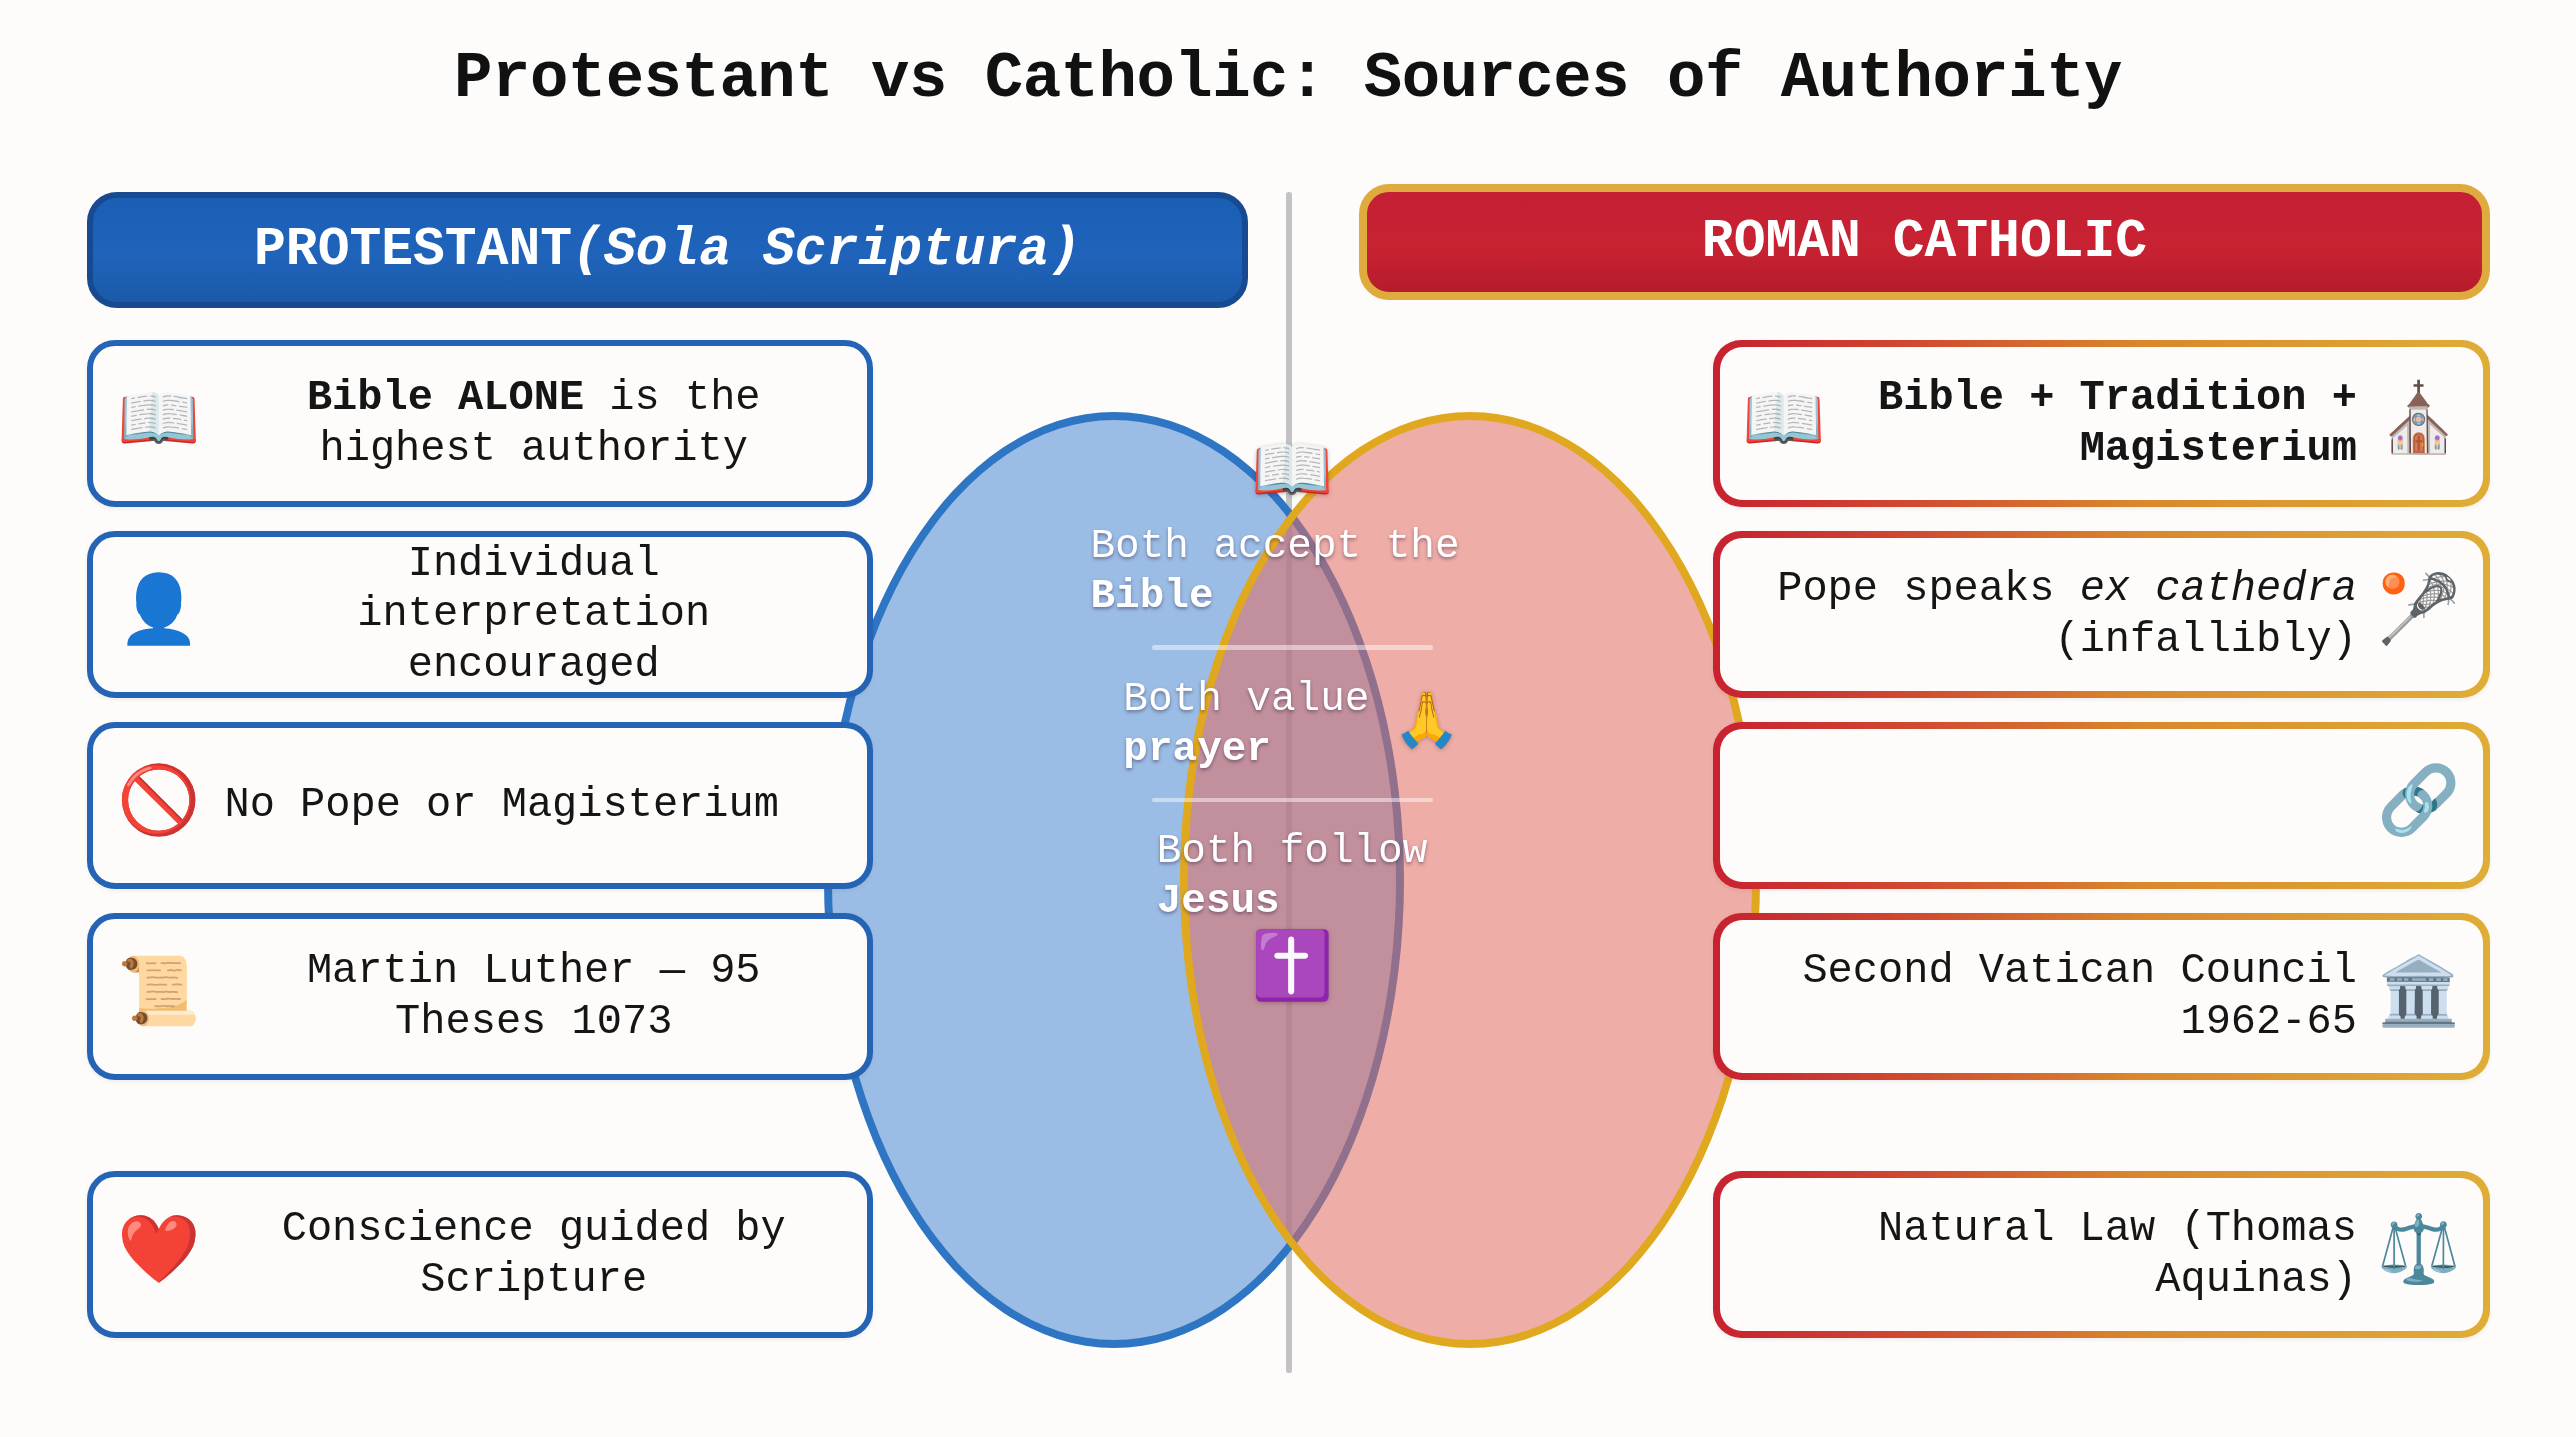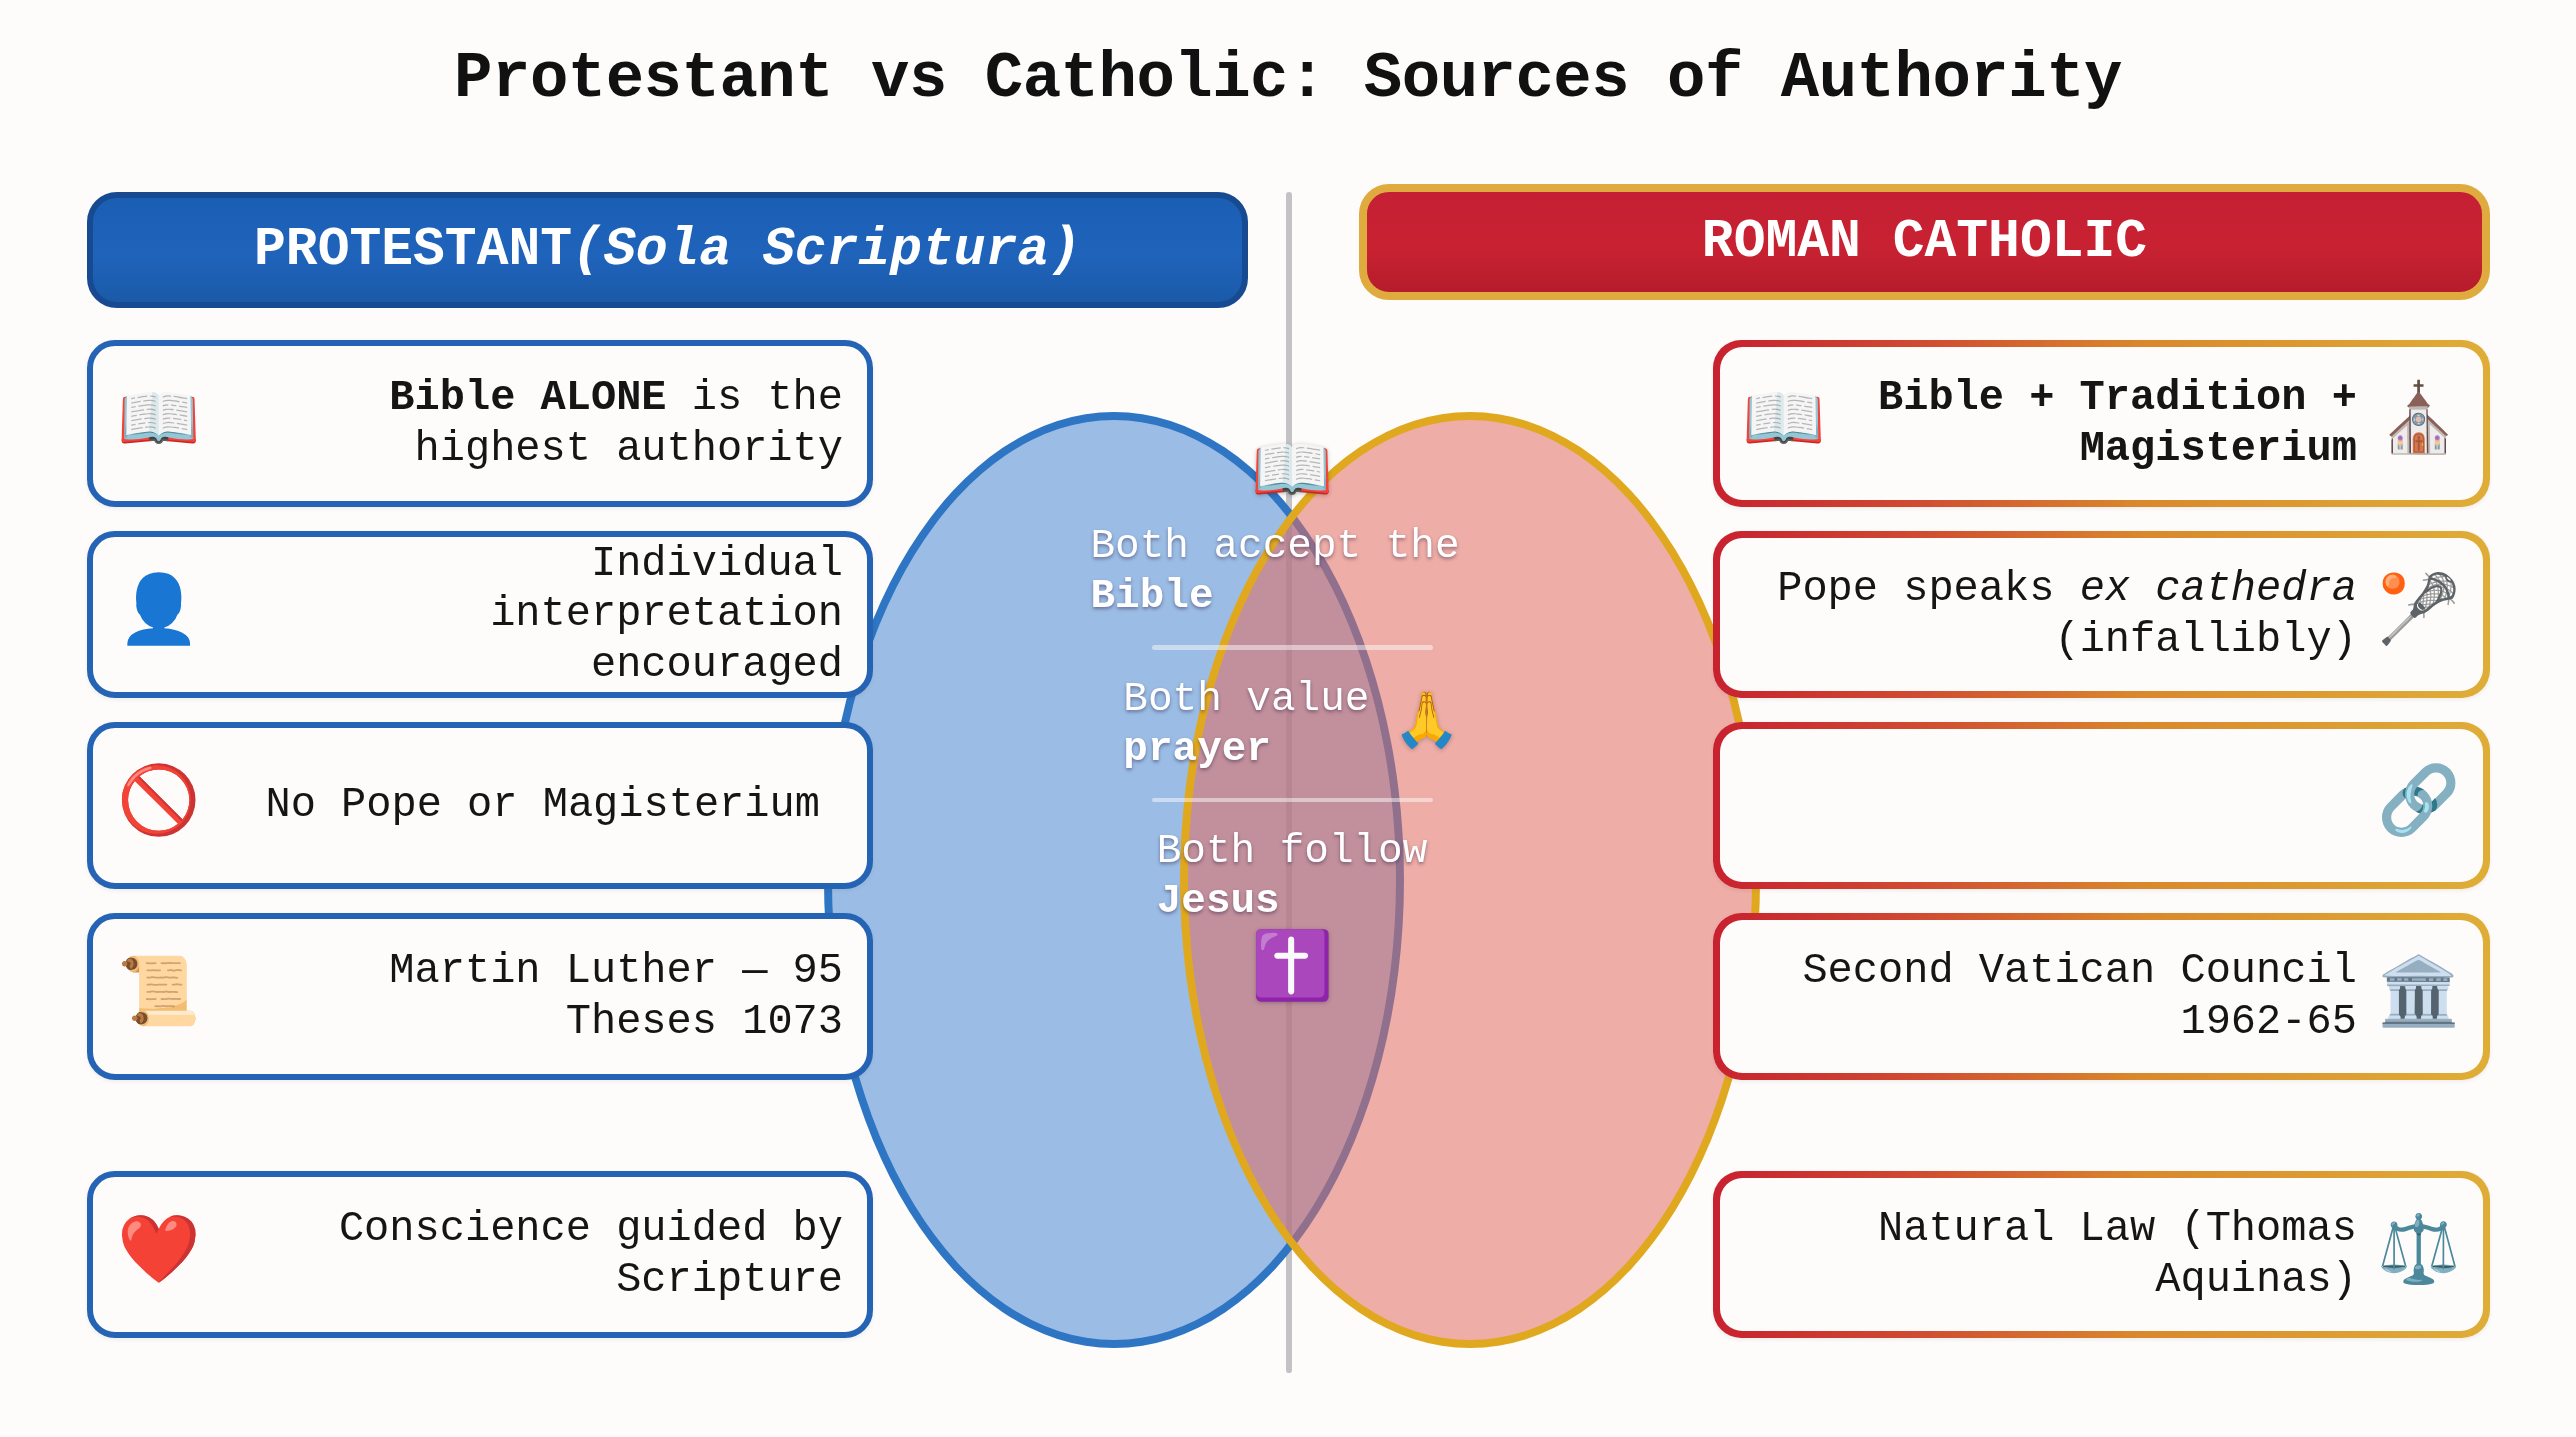--- a/index.html
+++ b/index.html
@@ -202,21 +202,21 @@
   .card-icon {
     font-size: 67px;
     line-height: 1;
     flex: 0 0 auto;
   }
   .card-text {
     font-size: 42px;
     line-height: 1.2;
     color: #151515;
   }
-  .card-left .card-text { text-align: right; margin-left: 41px; }
+  .card-left .card-text { text-align: center; }
   .card-right .card-text { text-align: right; }
   .card-text b { font-weight: bold; }
   .card-text i { font-style: italic; }
 </style>
 </head>
 <body>
 
 <div id="stage">
 
   <div id="title">Protestant vs Catholic: Sources of Authority</div>

